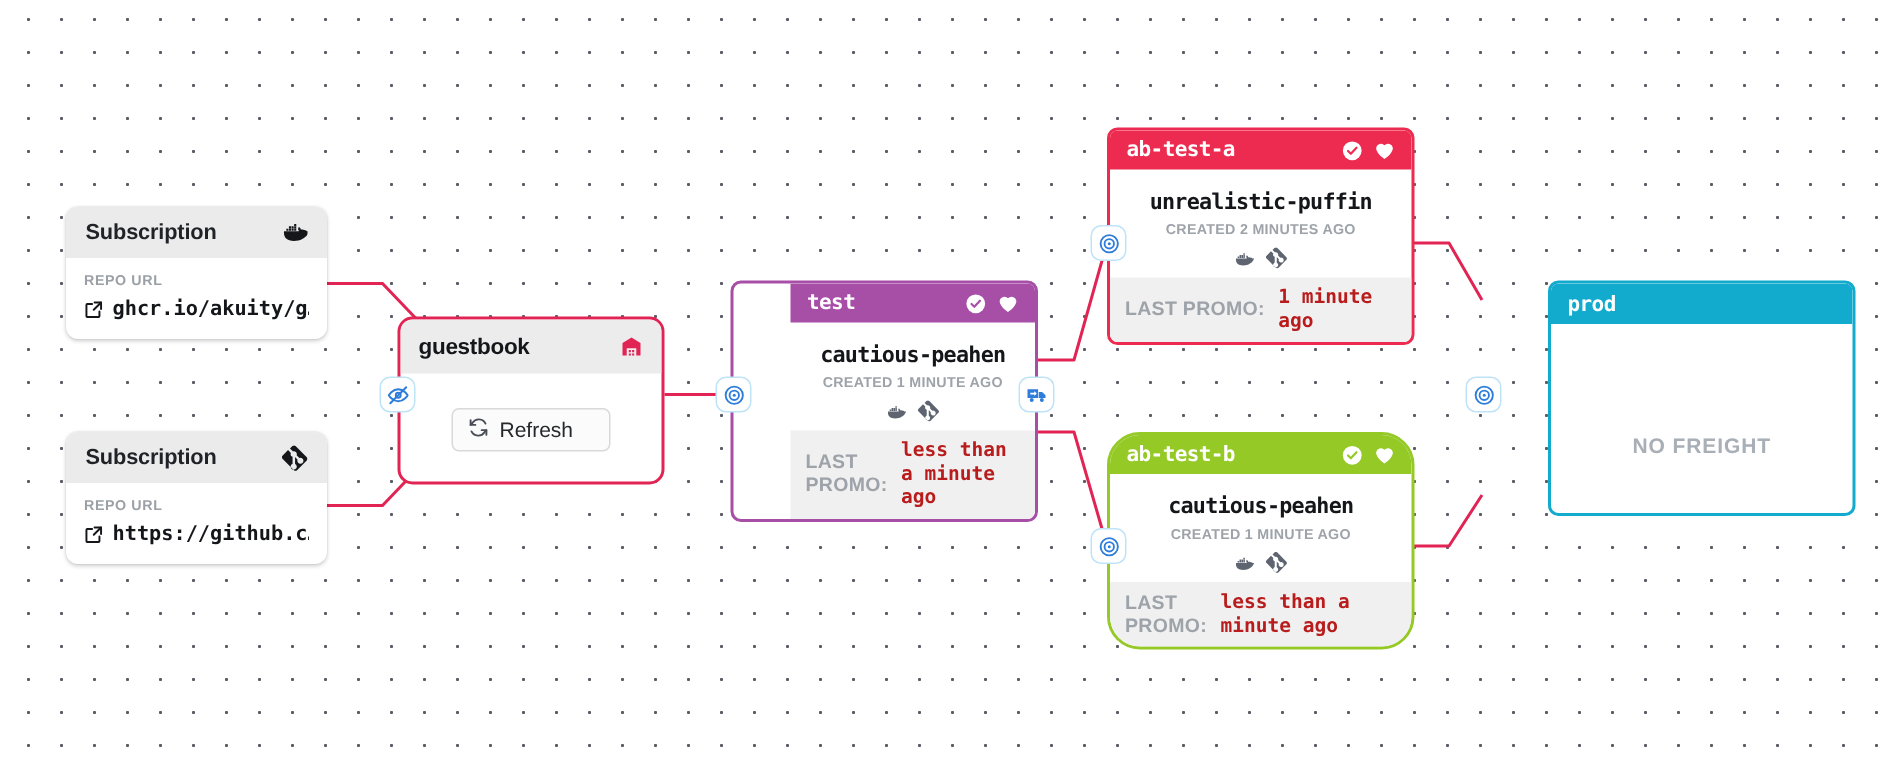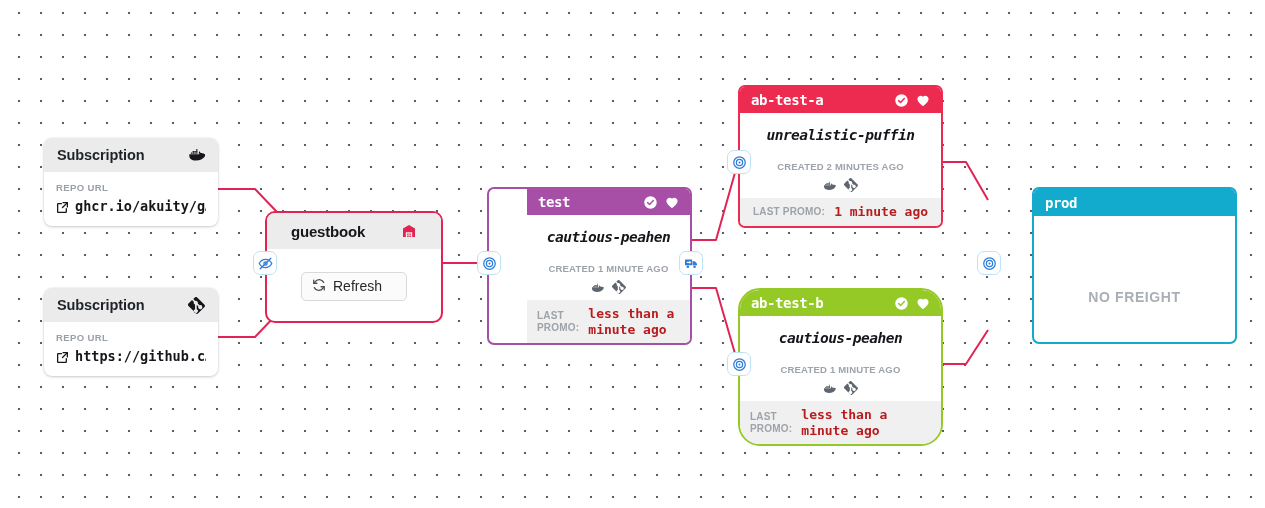--- a/index.html
+++ b/index.html
@@ -51,21 +51,21 @@
     position: absolute;
     width: 178px; height: 112px;
     background: #ffffff;
     border: 2px solid #e12454;
     border-radius: 10px;
     overflow: hidden;
   }
   .wh-head {
     height: 36px; background: #ececec;
     display: flex; align-items: center; justify-content: space-between;
-    padding: 0 24px;
+    padding: 0 12px;
   }
   .wh-title { font-size: 15px; font-weight: 700; color: #14161a; letter-spacing: -0.2px; }
   .wh-icon { width: 16px; height: 16px; color: #e12454; }
   .wh-body { height: 74px; display: flex; align-items: center; justify-content: center; }
   .refresh-btn {
     display: inline-flex; align-items: flex-start; gap: 7px;
     background: #fbfbfb; border: 1px solid #d9d9d9; border-radius: 5px;
     padding: 5px 24px 5px 10px;
     font-size: 14px; color: #26282c; cursor: pointer;
   }
@@ -89,35 +89,35 @@
     font-size: 14px; font-weight: 700; color: #ffffff; letter-spacing: -0.4px;
   }
   .stage-head-icons { display: flex; align-items: center; gap: 6px; }
   .stage-head-icons svg { display: block; }
   .stage-body {
     padding: 14px 8px 6px 8px;
     display: flex; flex-direction: column; align-items: center;
   }
   .freight-name {
     font-family: "DejaVu Sans Mono", monospace;
-    font-size: 14.5px; font-weight: 700; color: #14161a; letter-spacing: -0.5px; font-style: italic;
+    font-size: 14.5px; font-weight: 700; color: #14161a; letter-spacing: -0.5px;
   }
   .freight-created {
     font-size: 9.5px; font-weight: 700; color: #9da3a9;
-    letter-spacing: 0.2px; margin-top: 18px;
+    letter-spacing: 0.2px; margin-top: 5px;
   }
   .freight-icons { display: flex; align-items: center; gap: 7px; margin-top: 6px; }
   .freight-icons svg { width: 14px; height: 14px; color: #5e6570; }
   .stage-footer {
     background: #f0f0f0;
     display: flex; align-items: center; gap: 9px;
     padding: 6px 10px;
   }
   .promo-label {
-    font-size: 10px; font-weight: 700; color: #9da3a9;
+    font-size: 13px; font-weight: 700; color: #9da3a9;
     line-height: 1.15; letter-spacing: 0.2px; flex: 0 0 auto;
   }
   .promo-value {
     font-family: "DejaVu Sans Mono", monospace;
     font-size: 13px; font-weight: 700; color: #b91c1c; line-height: 1.2;
   }
   .no-freight {
     font-size: 14px; font-weight: 700; color: #a8afb6;
     letter-spacing: 0.6px;
   }

